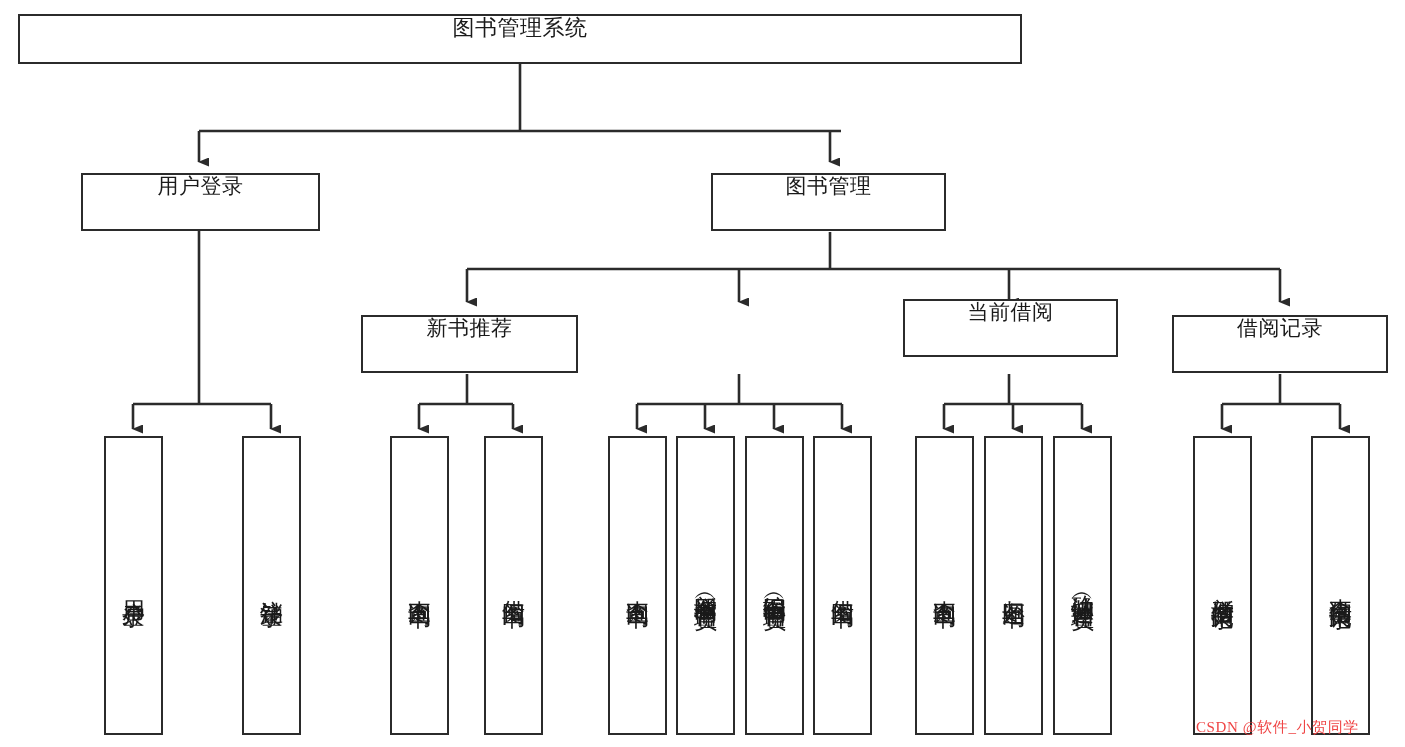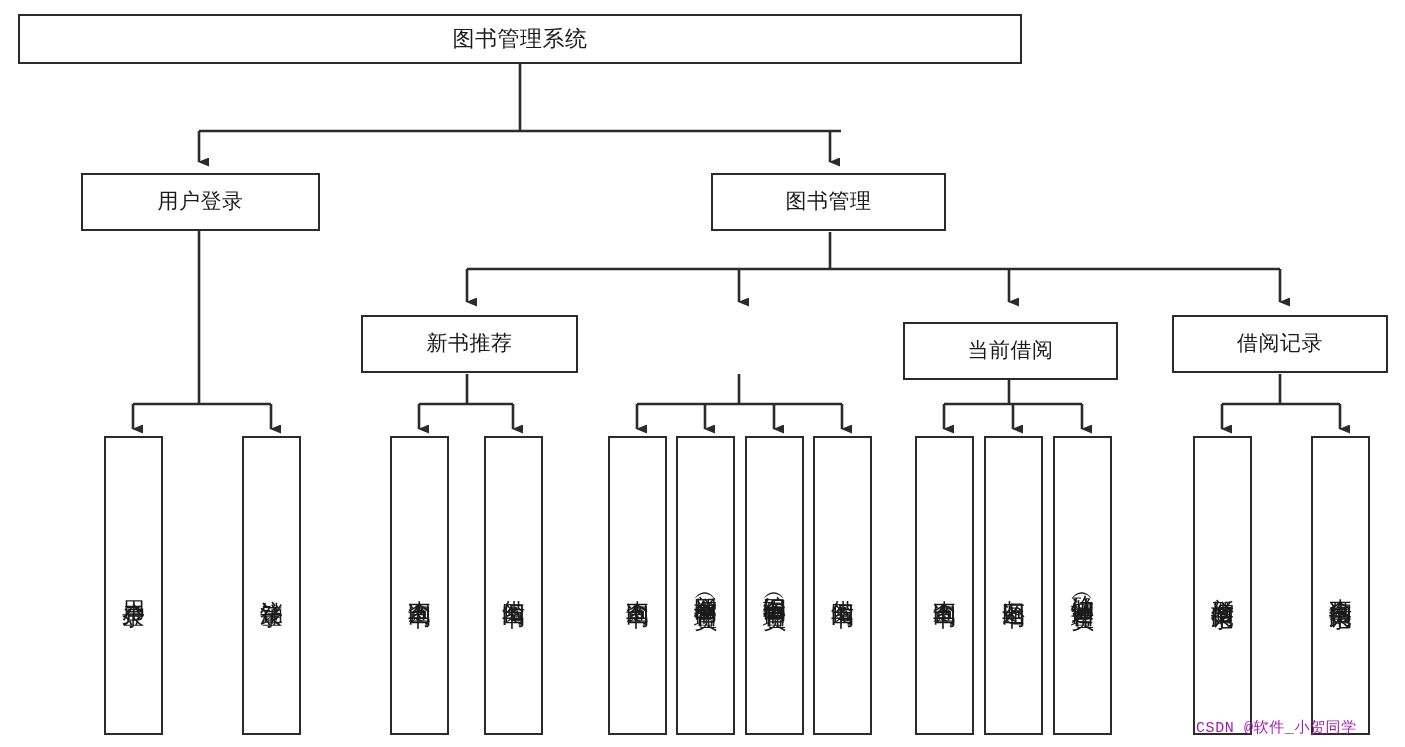--- a/index.html
+++ b/index.html
@@ -25,21 +25,21 @@
     width: 1405px;
     height: 747px;
     pointer-events: none;
   }
   .node {
     position: absolute;
     box-sizing: border-box;
     background: #ffffff;
     border: 2.5px solid #2b2b2b;
     display: flex;
-    align-items: center;
+    align-items: flex-start;
     justify-content: center;
     color: #1a1a1a;
     z-index: 2;
   }
   .node .lbl {
     display: block;
     text-align: center;
     line-height: 1.12;
     color: #1a1a1a;
   }
@@ -61,26 +61,26 @@
   .node.vert .lbl {
     writing-mode: vertical-rl;
     text-orientation: upright;
     font-size: 23px;
     letter-spacing: 2px;
     line-height: 1;
     max-height: 100%;
   }
   .watermark {
     position: absolute;
-    color: #a21caf;
+    color: #ef4444;
     font-size: 15px;
     letter-spacing: 0.6px;
     white-space: nowrap;
     z-index: 3;
-    font-family: Liberation Mono, monospace;
+    font-family: Liberation Serif, serif;
   }
 </style>
 </head>
 <body>
 
 <div id="canvas">
 
   <svg id="edges" viewBox="0 0 1405 747" width="1405" height="747" xmlns="http://www.w3.org/2000/svg">
     <defs>
       <marker id="arrowhead" markerWidth="9" markerHeight="11" refX="4.5" refY="10" orient="auto" markerUnits="userSpaceOnUse">
@@ -138,21 +138,21 @@
   <div class="node horiz" style="left:81px; top:173px; width:239px; height:58px;">
     <span class="lbl">用户登录</span>
   </div>
   <div class="node horiz" style="left:711px; top:173px; width:235px; height:58px;">
     <span class="lbl">图书管理</span>
   </div>
 
   <div class="node horiz" style="left:361px; top:315px; width:217px; height:58px;">
     <span class="lbl">新书推荐</span>
   </div>
-  <div class="node horiz" style="left:903px; top:322px; width:215px; height:58px;">
+  <div class="node horiz" style="left:903px; top:299px; width:215px; height:58px;">
     <span class="lbl">当前借阅</span>
   </div>
   <div class="node horiz" style="left:1172px; top:315px; width:216px; height:58px;">
     <span class="lbl">借阅记录</span>
   </div>
 
   <div class="node vert" style="left:104px; top:436px; width:59px; height:299px;">
     <span class="lbl">用户登录</span>
   </div>
   <div class="node vert" style="left:242px; top:436px; width:59px; height:299px;">

